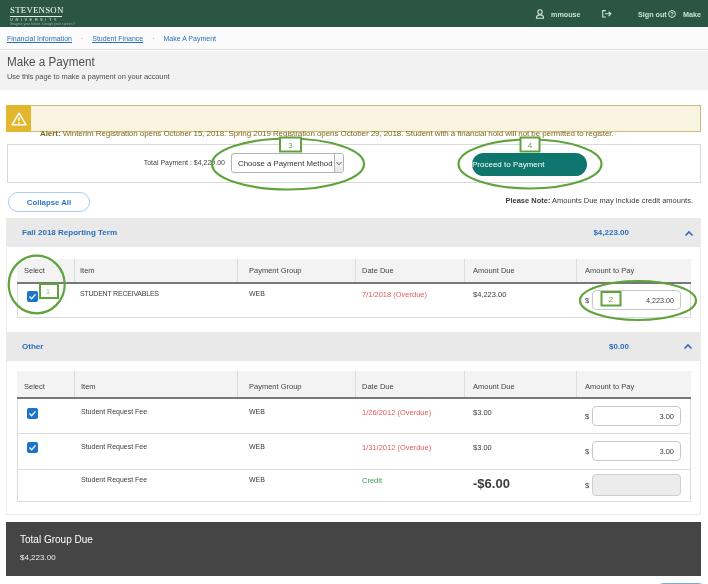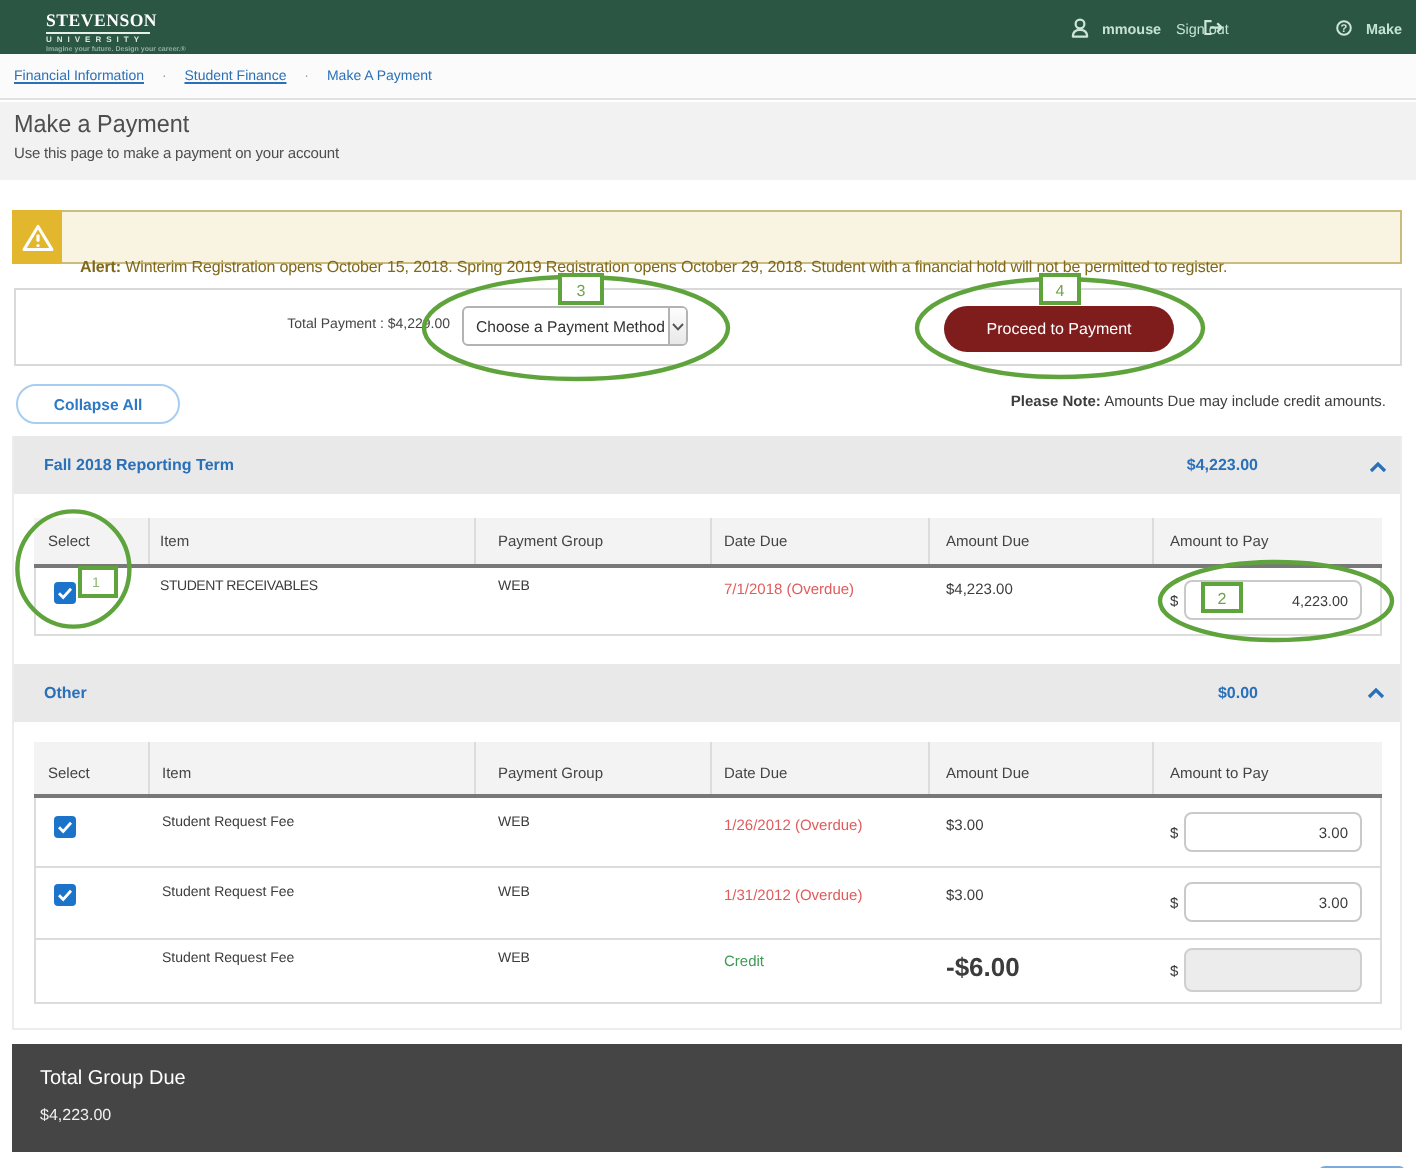--- a/index.html
+++ b/index.html
@@ -5,41 +5,41 @@
   * { margin:0; padding:0; box-sizing:border-box; }
   svg { display:block; }
   html,body { width:708px; height:584px; background:#fff; font-family:"Liberation Sans", sans-serif; overflow:hidden; }
   .abs { position:absolute; }
   body { position:relative; }
 </style>
 </head>
 <body>
 
 <div class="abs" style="left:0;top:0;width:708px;height:27px;background:#2b5644;"></div>
-<div class="abs" style="left:23px;top:6px;color:#fff;font-weight:bold;">
+<div class="abs" style="left:10px;top:6px;color:#fff;">
   <div style="font-family:'Liberation Serif',serif;font-size:8.8px;letter-spacing:.25px;line-height:9px;">STEVENSON</div>
   <div style="height:1px;background:#e6efe9;margin-top:0.5px;width:52px;"></div>
   <div style="font-size:4px;letter-spacing:2.5px;line-height:4px;margin-top:1.5px;color:#d7e6dd;">UNIVERSITY</div>
   <div style="font-size:4.5px;line-height:4px;margin-top:1px;color:#93af9f;transform:scale(.78);transform-origin:0 0;white-space:nowrap;">Imagine your future. Design your career.®</div>
 </div>
 
 <div class="abs" style="left:535px;top:8.5px;width:10px;height:10px;">
   <svg width="10" height="10" viewBox="0 0 10 10">
       <circle cx="5" cy="3" r="2.2" fill="none" stroke="#cde6d9" stroke-width="1.1"></circle>
       <path d="M1.4 9.3 C1.4 6.9 2.9 5.9 5 5.9 C7.1 5.9 8.6 6.9 8.6 9.3 Z" fill="none" stroke="#cde6d9" stroke-width="1.1" stroke-linejoin="round"></path>
     </svg>
 </div>
 <div class="abs" style="left:551px;top:10px;font-size:7.2px;font-weight:bold;color:#c4e3d4;">mmouse</div>
 <div class="abs" style="left:602px;top:10px;width:10px;height:7.5px;">
   <svg width="10" height="8" viewBox="0 0 10 8">
       <path d="M3.8 0.6 H0.7 V7 H3.8" fill="none" stroke="#cde6d9" stroke-width="1.1"></path>
       <path d="M3 3.8 H8.6 M6.6 1.6 L8.9 3.8 L6.6 6" fill="none" stroke="#cde6d9" stroke-width="1.1"></path>
     </svg>
 </div>
-<div class="abs" style="left:588px;top:10px;font-size:7.2px;font-weight:normal;color:#c4e3d4;">Sign out</div>
+<div class="abs" style="left:638px;top:10px;font-size:7.2px;font-weight:bold;color:#c4e3d4;">Sign out</div>
 <div class="abs" style="left:667.5px;top:9.8px;width:8px;height:8px;">
   <svg width="8" height="8" viewBox="0 0 8 8">
       <circle cx="4" cy="4" r="3.4" fill="none" stroke="#cde6d9" stroke-width="1"></circle>
       <text x="4" y="6.2" font-size="5.6" font-weight="bold" fill="#cde6d9" text-anchor="middle" font-family="Liberation Sans">?</text>
     </svg>
 </div>
 <div class="abs" style="left:683px;top:10px;font-size:7.2px;font-weight:bold;color:#c4e3d4;">Make</div>
 
 <div class="abs" style="left:0;top:27px;width:708px;height:23px;background:#fbfbfb;border-bottom:1px solid #e2e2e2;"></div>
 <div class="abs" style="left:7px;top:35px;font-size:7px;color:#2a70b8;white-space:nowrap;">
@@ -68,21 +68,21 @@
 <div class="abs" style="left:7px;top:144px;width:694px;height:39px;background:#fff;border:1px solid #d9d9d9;"></div>
 <div class="abs" style="left:120px;top:159px;width:105px;font-size:7px;color:#444;text-align:right;white-space:nowrap;">Total Payment : $4,229.00</div>
 <div class="abs" style="left:231px;top:153px;width:113px;height:20px;background:#fff;border:1px solid #b3b3b3;border-radius:3px;"></div>
 <div class="abs" style="left:238px;top:159px;font-size:7.8px;color:#333;white-space:nowrap;">Choose a Payment Method</div>
 <div class="abs" style="left:334px;top:154px;width:9px;height:18px;background:linear-gradient(#fdfdfd,#e8e8e8);border-left:1px solid #b3b3b3;border-radius:0 2px 2px 0;"></div>
 <div class="abs" style="left:334.5px;top:159px;width:8px;height:8px;">
     <svg width="8" height="8">
       <path d="M1.5 3 L4 5.7 L6.5 3" fill="none" stroke="#555" stroke-width="1"></path>
     </svg>
   </div>
-<div class="abs" style="left:472px;top:153px;width:115px;height:23px;background:#7f1d1d;border-radius:11.5px;color:#fff;font-size:8px;text-align:center;line-height:23px;">Proceed to Payment</div>
+<div class="abs" style="left:472px;top:153px;width:115px;height:23px;background:#0f766e;border-radius:11.5px;color:#fff;font-size:8px;text-align:left;line-height:23px;">Proceed to Payment</div>
 
 <div class="abs" style="left:8px;top:192px;width:82px;height:20px;border:1px solid #a7cdf2;border-radius:10px;"></div>
 <div class="abs" style="left:8px;top:198px;width:82px;font-size:7.8px;font-weight:bold;color:#2e79c6;text-align:center;">Collapse All</div>
 <div class="abs" style="left:393px;top:196px;width:300px;font-size:7.5px;color:#3c3c3c;text-align:right;white-space:nowrap;"><b>Please Note:</b> Amounts Due may include credit amounts.</div>
 
 <div class="abs" style="left:6px;top:218px;width:695px;height:297px;background:#fff;border:1px solid #ececec;"></div>
 
 <div class="abs" style="left:7px;top:218px;width:693px;height:29px;background:#e9e9e9;"></div>
 <div class="abs" style="left:22px;top:228.3px;font-size:8px;font-weight:bold;color:#2a70b8;">Fall 2018 Reporting Term</div>
 <div class="abs" style="left:529px;top:228.3px;width:100px;font-size:8px;font-weight:bold;color:#2a70b8;text-align:right;">$4,223.00</div>

